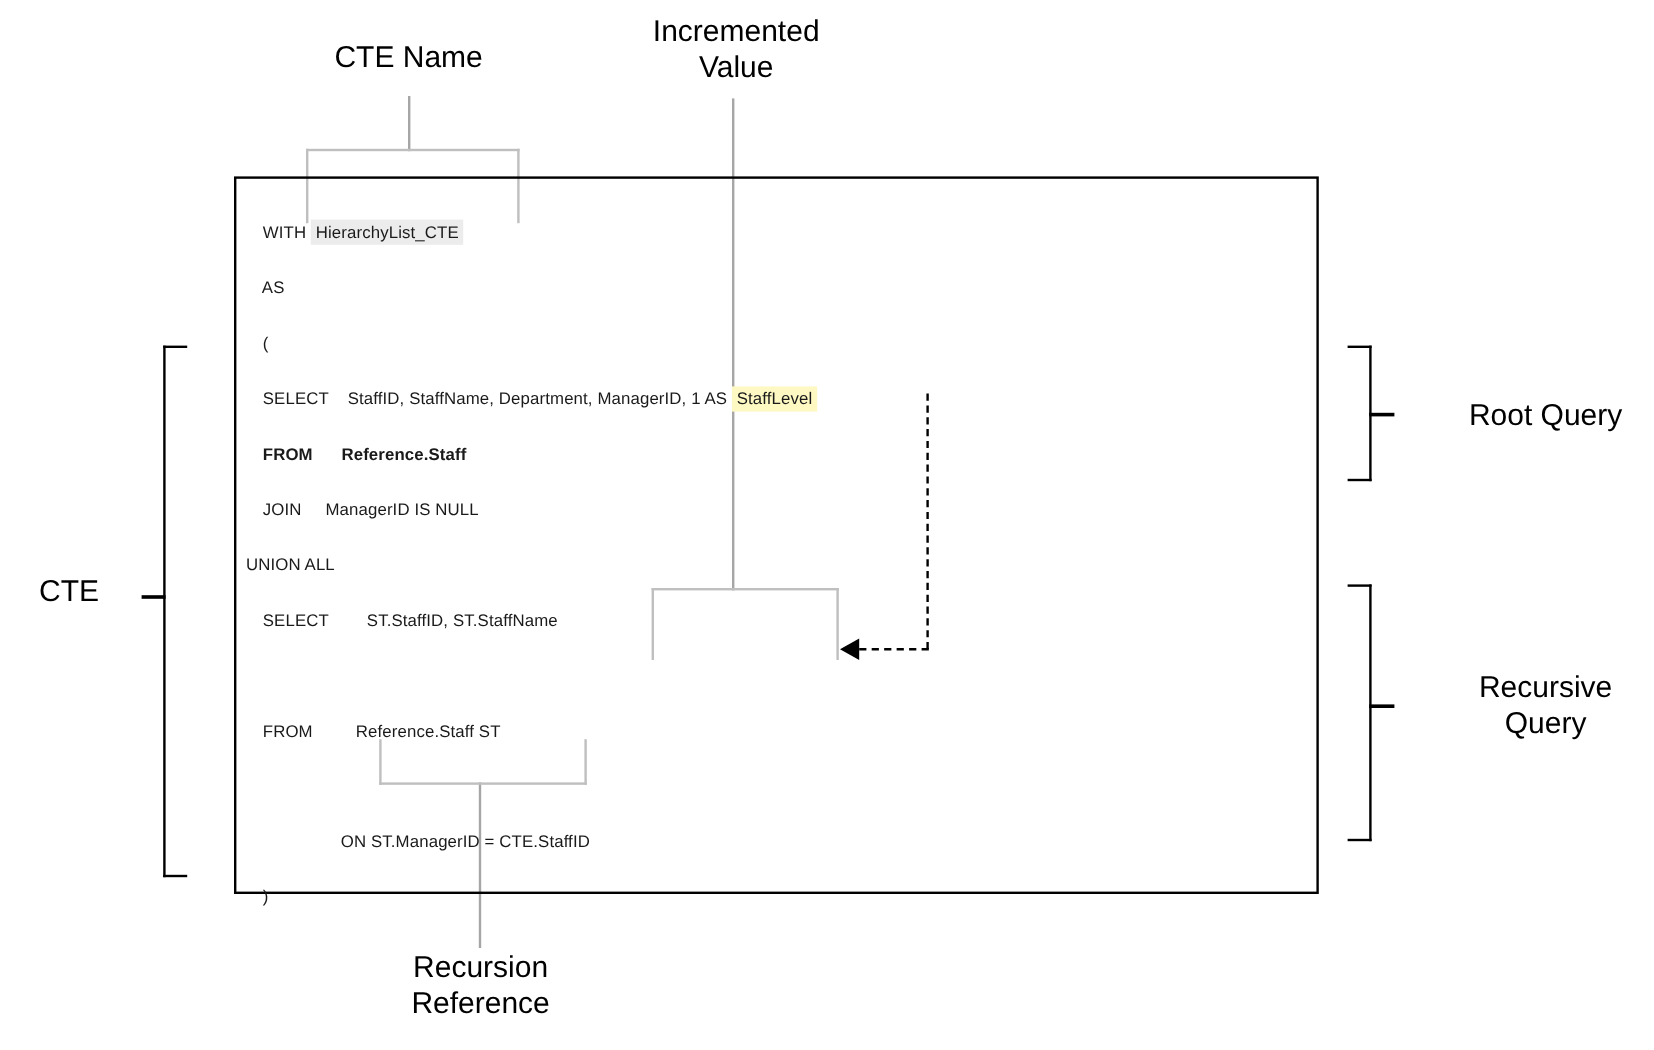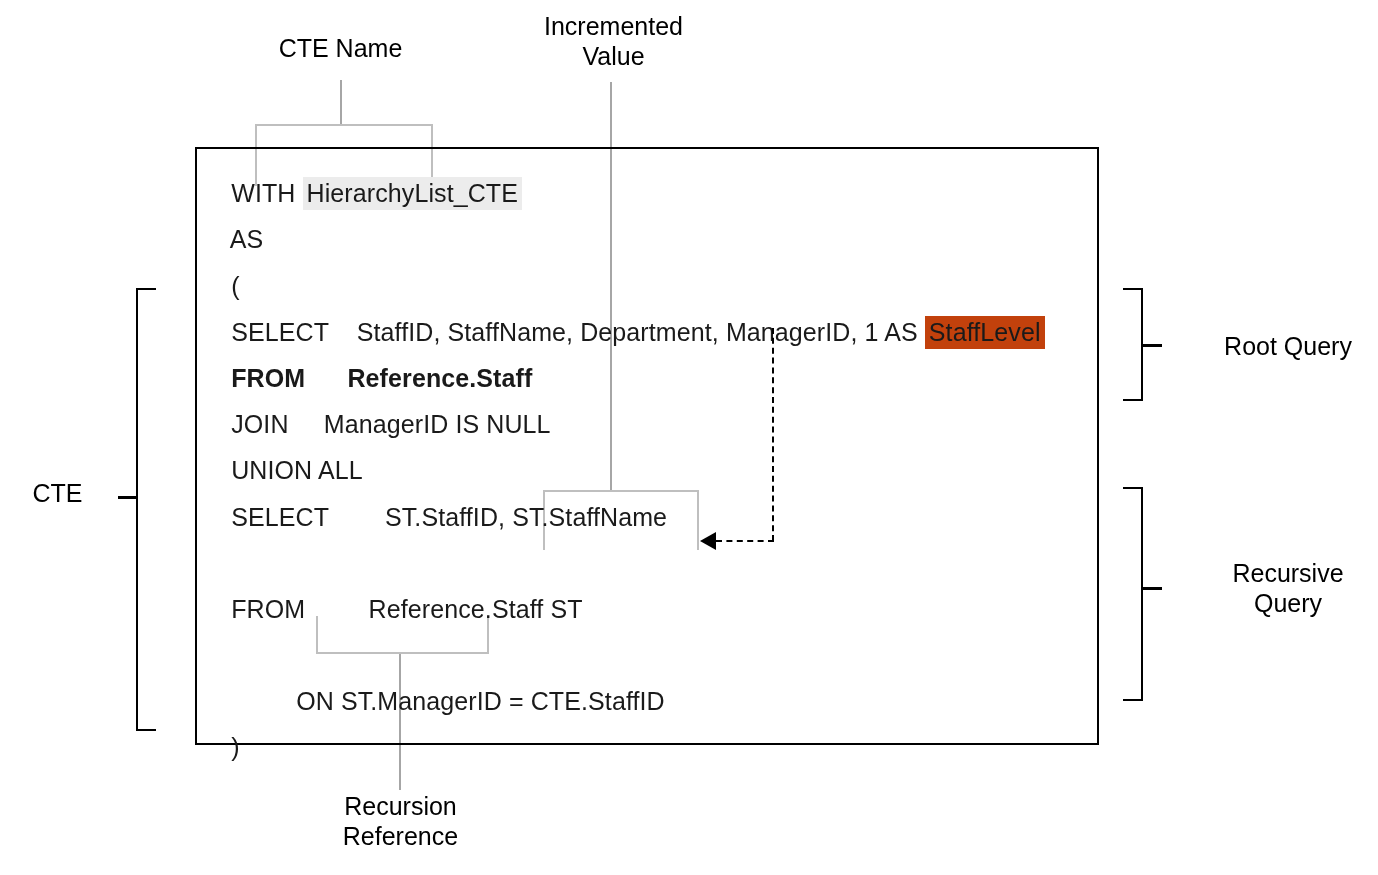--- a/index.html
+++ b/index.html
@@ -38,28 +38,28 @@
     width: 904px;
     height: 598px;
     border: 2px solid #000000;
     box-sizing: border-box;
     background: transparent;
   }
 
   
   .code-line {
     position: absolute;
-    font-size: 25px;
+    font-size: 14px;
     line-height: 24px;
     color: #1a1a1a;
     white-space: pre;
     letter-spacing: 0.1px;
   }
   .hl-strong {
-    background: #c2410c;
+    background: #fef9c3;
     padding: 2px 4px 3px 4px;
   }
   .hl-soft {
     background: #ececec;
     padding: 2px 4px 3px 4px;
   }
 
   
   .vline {
     position: absolute;
@@ -172,21 +172,21 @@
   </div>
 
   <div class="code-line" style="left:203px; top:342px;font-weight:bold;">
     <span>FROM</span><span>      Reference.Staff</span>
   </div>
 
   <div class="code-line" style="left:203px; top:388px;">
     <span>JOIN</span><span>     ManagerID IS NULL</span>
   </div>
 
-  <div class="code-line" style="left:203px; top:434px;">
+  <div class="code-line" style="left:189px; top:434px;">
     <span>UNION ALL</span>
   </div>
 
   <div class="code-line" style="left:203px; top:481px;">
     <span>SELECT</span><span>        ST.StaffID, ST.StaffName</span>
   </div>
 
 
   <div class="code-line" style="left:203px; top:573px;">
     <span>FROM</span><span>         Reference.Staff ST</span>

